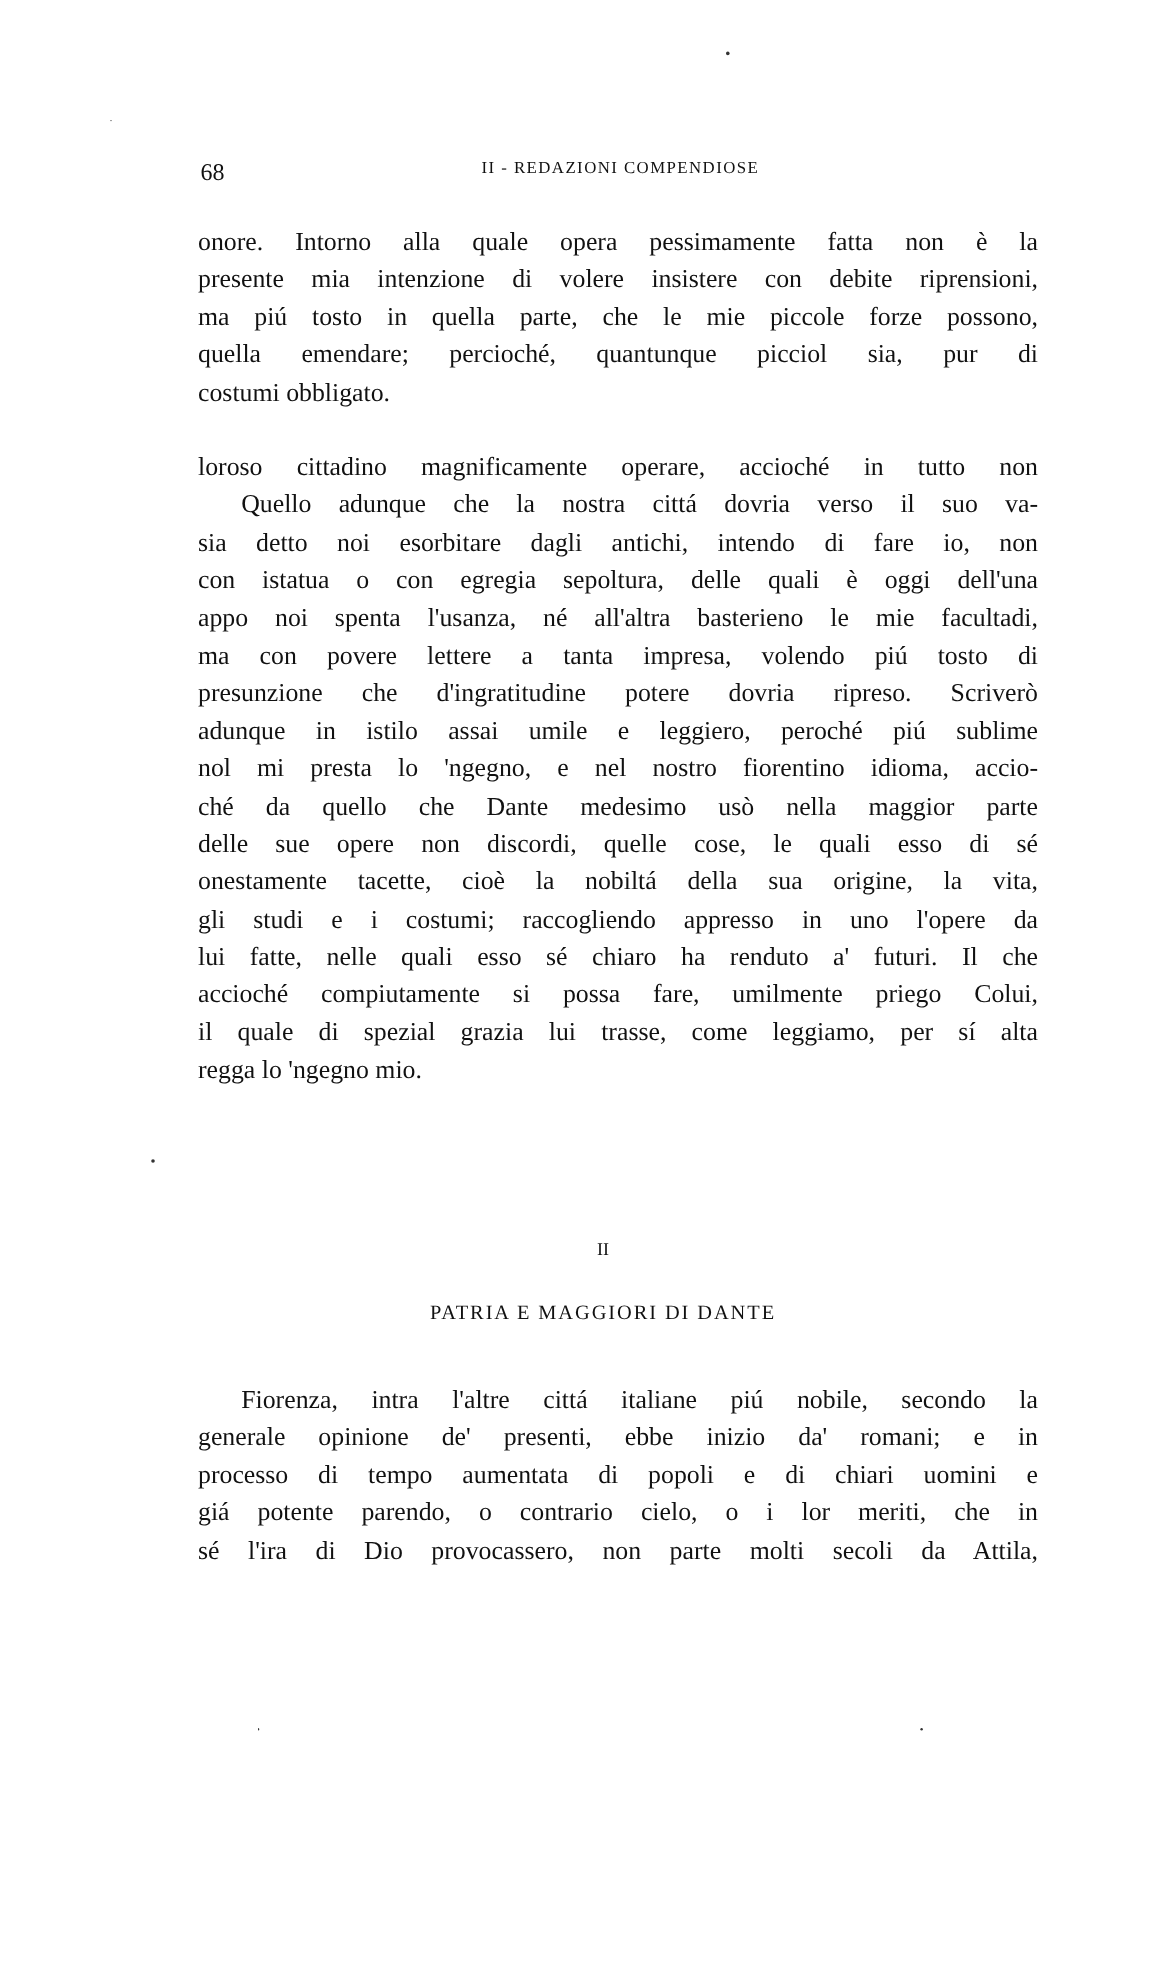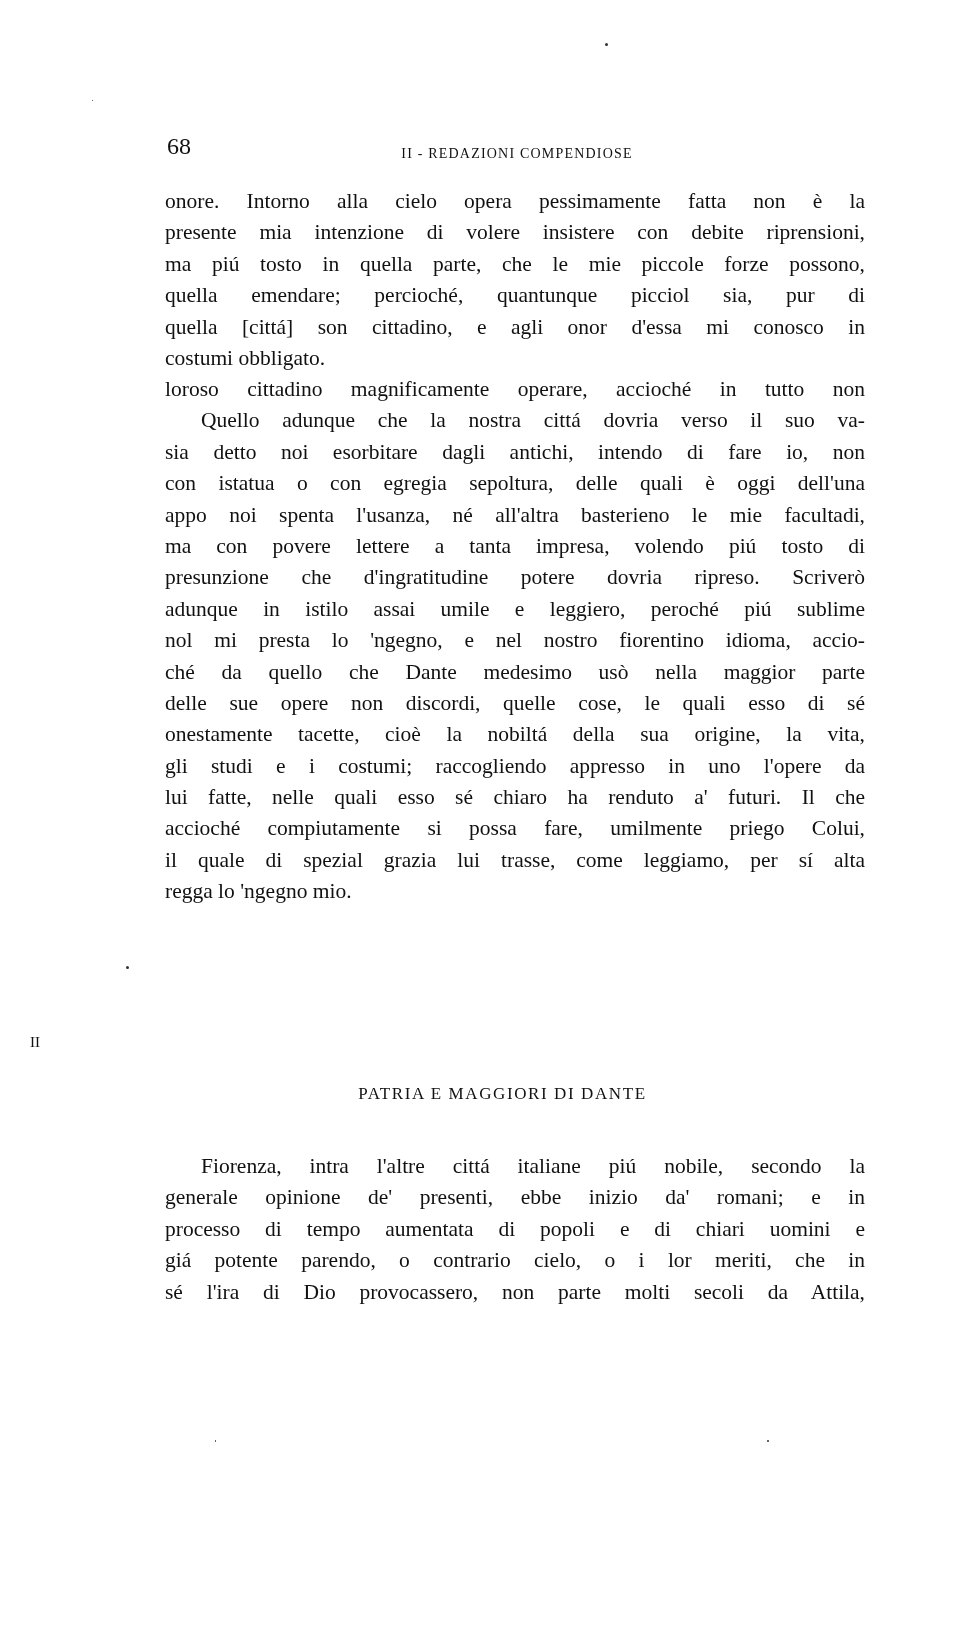--- a/index.html
+++ b/index.html
@@ -25,27 +25,27 @@
       top: 133px;
       left: 167px;
       width: 700px;
       height: 28px;
       font-size: 18px;
     }
     .page-number {
       position: absolute;
       left: 0;
       top: 0;
-      font-size: 24px;
+      font-size: 20px;
     }
     .running-title {
       position: absolute;
       left: 0;
       right: 0;
-      top: 13px;
+      top: 0;
       text-align: center;
       font-size: 14px;
       letter-spacing: 1.2px;
       text-transform: uppercase;
     }
     .text-block {
       position: absolute;
       left: 165px;
       width: 700px;
       font-size: 21.5px;
@@ -64,21 +64,21 @@
     .line.indent {
       text-indent: 36px;
     }
     .block-1 { top: 186px; }
     .block-2 { top: 374px; }
     .chapter-number {
       position: absolute;
       top: 1034px;
       left: 0;
       width: 975px;
-      text-align: left;
+      text-align: center;
       padding-left: 30px;
       box-sizing: border-box;
       font-size: 15px;
     }
     .chapter-title {
       position: absolute;
       top: 1084px;
       left: 0;
       width: 975px;
       text-align: center;
@@ -97,25 +97,24 @@
 <div class="speck" style="left:126px;top:966px;width:3px;height:3px;"></div>
 <div class="speck" style="left:215px;top:1440px;width:1px;height:2px;"></div>
 <div class="speck" style="left:767px;top:1440px;width:2px;height:2px;"></div>
 
 <div class="running-head">
   <span class="page-number">68</span>
   <span class="running-title">II - REDAZIONI COMPENDIOSE</span>
 </div>
 
 <div class="text-block block-1">
-  <span class="line">onore. Intorno alla cielo opera pessimamente fatta non è la</span>
+  <span class="line">onore. Intorno alla quale opera pessimamente fatta non è la</span>
   <span class="line">presente mia intenzione di volere insistere con debite riprensioni,</span>
   <span class="line">ma piú tosto in quella parte, che le mie piccole forze possono,</span>
   <span class="line">quella emendare; percioché, quantunque picciol sia, pur di</span>
-  <span class="line">quella [cittá] son cittadino, e agli onor d'essa mi conosco in</span>
   <span class="line last">costumi obbligato.</span>
 </div>
 
 <div class="text-block block-2">
   <span class="line">loroso cittadino magnificamente operare, accioché in tutto non</span>
   <span class="line indent">Quello adunque che la nostra cittá dovria verso il suo va-</span>
   <span class="line">sia detto noi esorbitare dagli antichi, intendo di fare io, non</span>
   <span class="line">con istatua o con egregia sepoltura, delle quali è oggi dell'una</span>
   <span class="line">appo noi spenta l'usanza, né all'altra basterieno le mie facultadi,</span>
   <span class="line">ma con povere lettere a tanta impresa, volendo piú tosto di</span>

